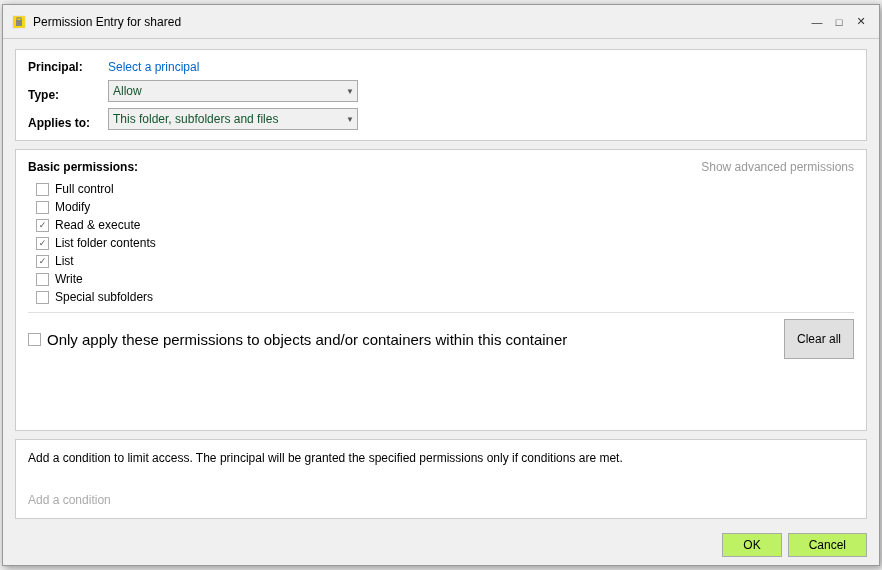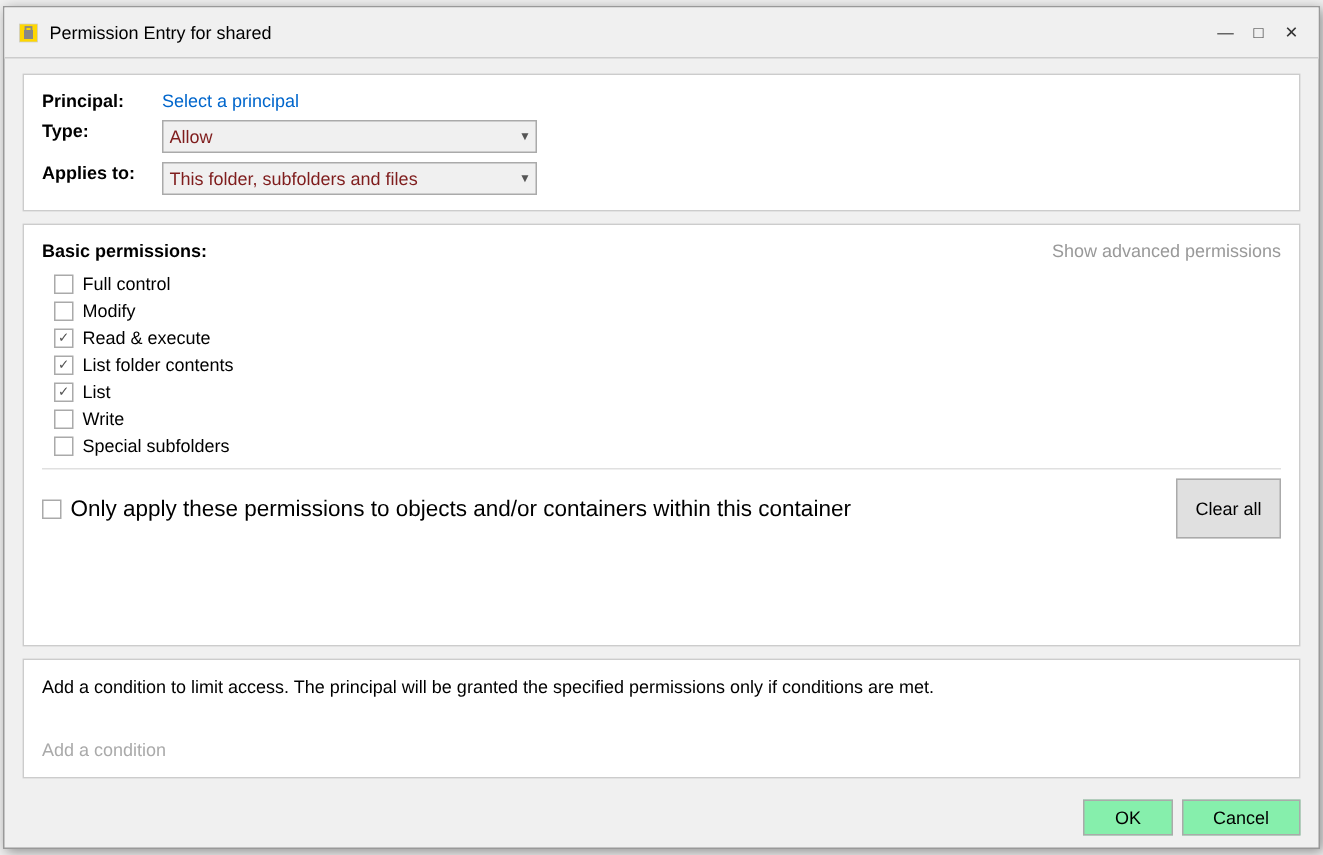--- a/index.html
+++ b/index.html
@@ -71,21 +71,21 @@
 
     
     .section-top {
       background: #fff;
       border: 1px solid #ccc;
       padding: 10px 12px;
       flex-shrink: 0;
     }
     .field-row {
       display: flex;
-      align-items: flex-start;
+      align-items: flex-end;
       margin-bottom: 6px;
     }
     .field-row:last-child { margin-bottom: 0; }
     .field-label {
       width: 80px;
       font-weight: 600;
       color: #000;
       font-size: 12px;
       flex-shrink: 0;
     }
@@ -102,21 +102,21 @@
     .dropdown-wrapper select {
       width: 250px;
       height: 22px;
       border: 1px solid #aaa;
       background: #f0f0f0;
       font-size: 12px;
       padding: 0 4px;
       appearance: none;
       -webkit-appearance: none;
       cursor: default;
-      color: #7f1d1d;
+      color: #14532d;
     }
     .dropdown-arrow {
       position: absolute;
       right: 4px;
       top: 50%;
       transform: translateY(-50%);
       pointer-events: none;
       font-size: 8px;
       color: #555;
     }
@@ -239,21 +239,21 @@
       display: flex;
       justify-content: flex-end;
       align-items: center;
       padding: 6px 12px 8px 12px;
       gap: 6px;
       flex-shrink: 0;
     }
     .footer-btn {
       height: 24px;
       padding: 0 20px;
-      background: #86efac;
+      background: #bef264;
       border: 1px solid #aaa;
       font-size: 12px;
       cursor: pointer;
       color: #000;
     }
   </style>
 </head>
 <body>
 
 <div class="dialog">

